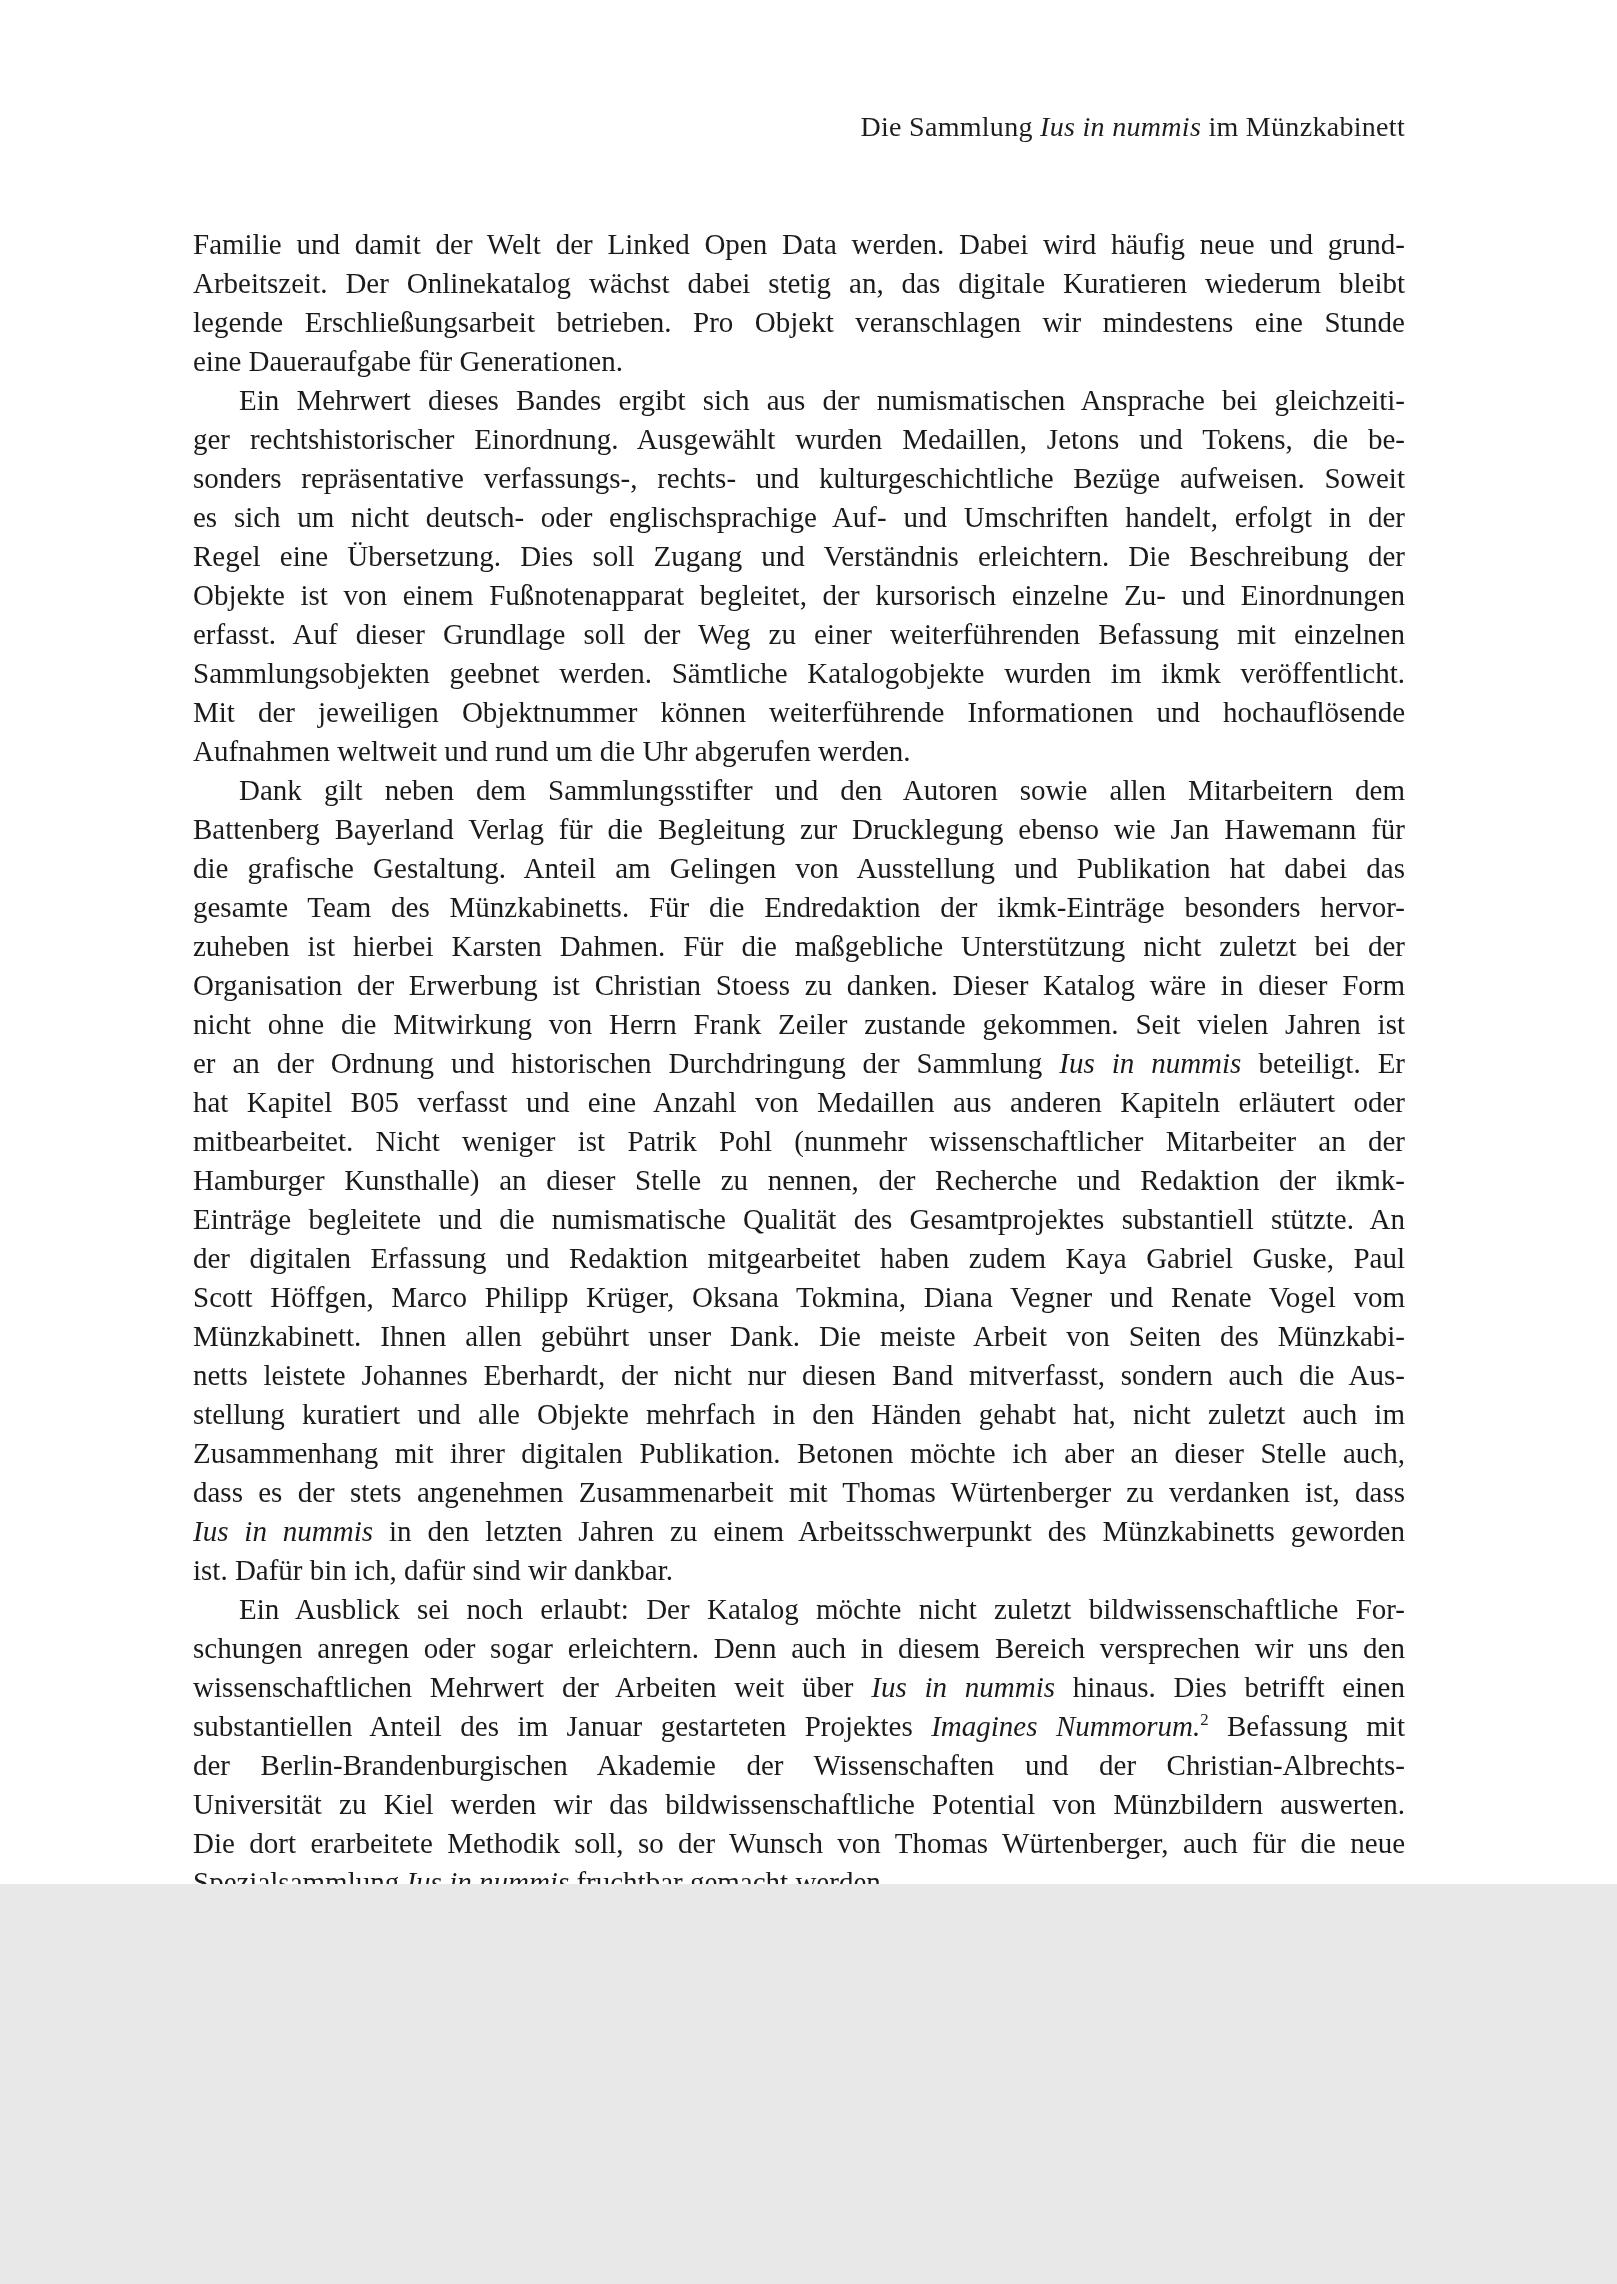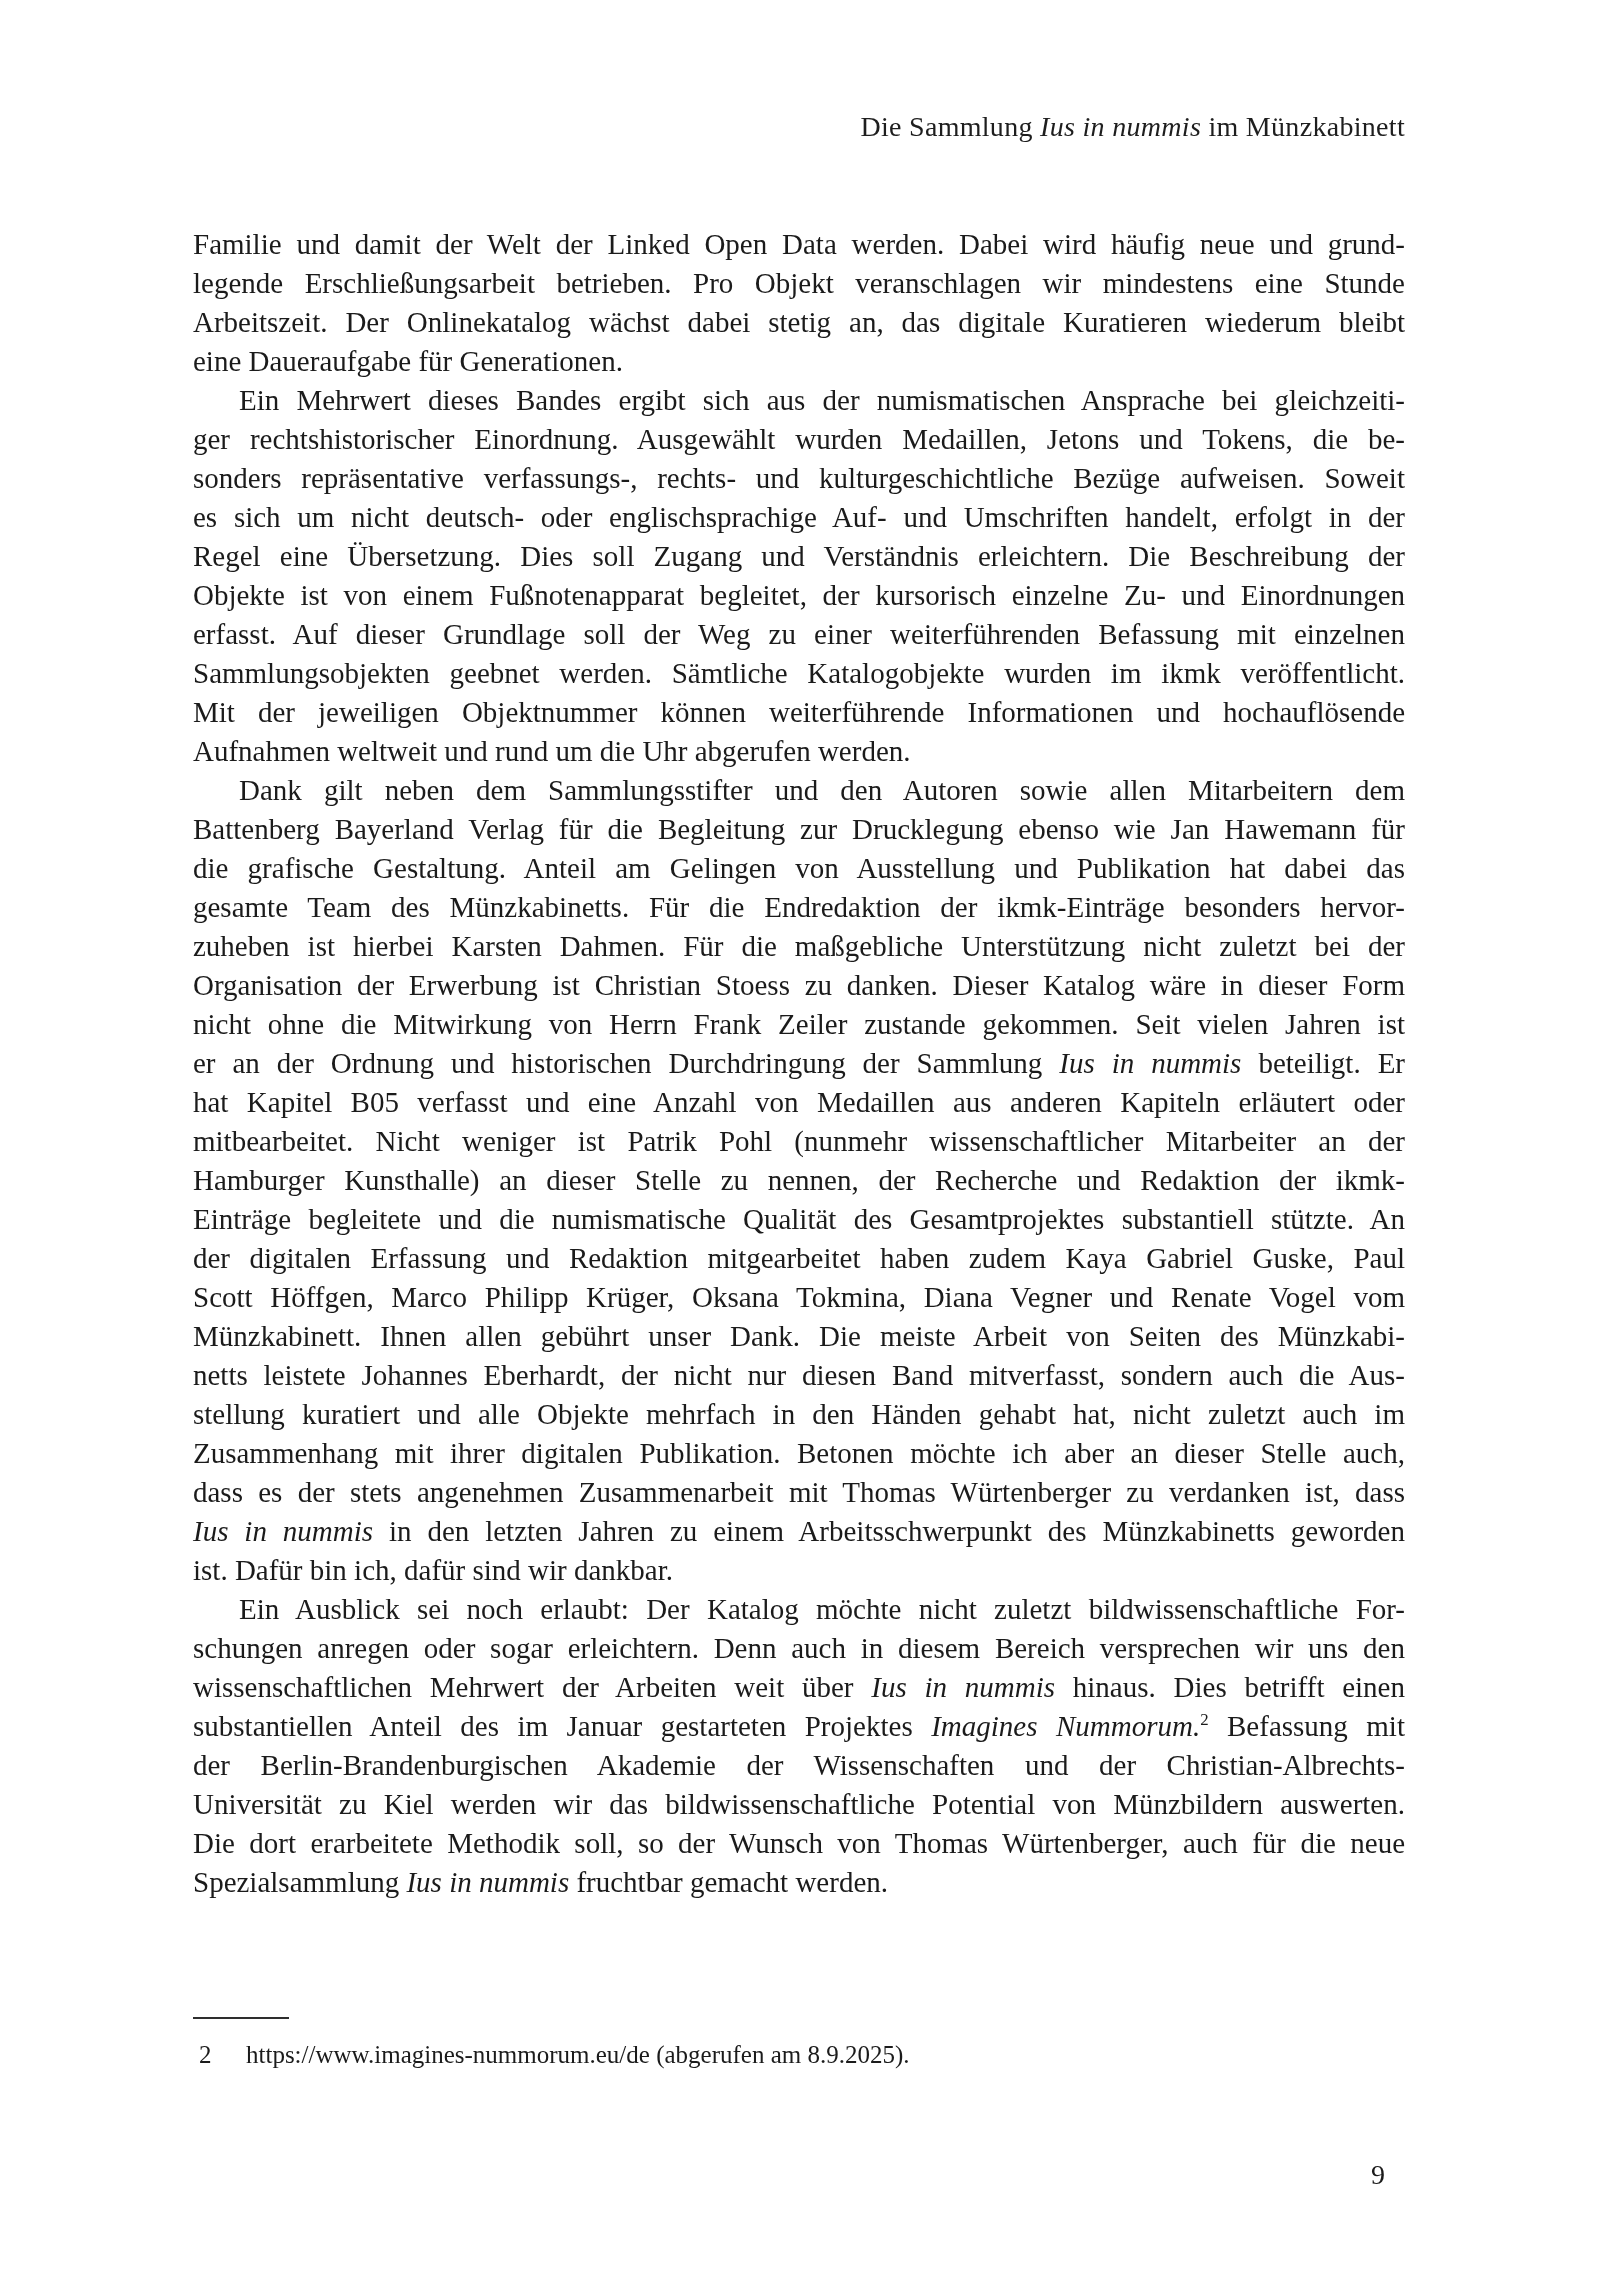--- a/index.html
+++ b/index.html
@@ -3,21 +3,21 @@
 <meta charset="utf-8">
 <style>
   html, body {
     margin: 0;
     padding: 0;
     background: #e8e8e8;
   }
   .page {
     position: relative;
     width: 1618px;
-    height: 2284px;
+    height: 1884px;
     background: #ffffff;
     color: #1e1e1e;
     font-family: "Liberation Serif", serif;
     overflow: hidden;
   }
   .running-header {
     position: absolute;
     top: 107px;
     left: 193px;
     width: 1212px;
@@ -90,22 +90,22 @@
 <body>
 
 <div class="page">
 
   <div class="running-header">
     <span>Die Sammlung </span><span class="it">Ius in nummis</span><span> im Münzkabinett</span>
   </div>
 
   <div class="article">
       <div class="line"><span>Familie und damit der Welt der Linked Open Data werden. Dabei wird häufig neue und grund-</span></div>
+      <div class="line"><span>Arbeitszeit. Der Onlinekatalog wächst dabei stetig an, das digitale Kuratieren wiederum bleibt</span></div>
       <div class="line"><span>legende Erschließungsarbeit betrieben. Pro Objekt veranschlagen wir mindestens eine Stunde</span></div>
-      <div class="line"><span>Arbeitszeit. Der Onlinekatalog wächst dabei stetig an, das digitale Kuratieren wiederum bleibt</span></div>
       <div class="line para-end"><span>eine Daueraufgabe für Generationen.</span></div>
       <div class="line indent"><span>Ein Mehrwert dieses Bandes ergibt sich aus der numismatischen Ansprache bei gleichzeiti-</span></div>
       <div class="line"><span>ger rechtshistorischer Einordnung. Ausgewählt wurden Medaillen, Jetons und Tokens, die be-</span></div>
       <div class="line"><span>sonders repräsentative verfassungs-, rechts- und kulturgeschichtliche Bezüge aufweisen. Soweit</span></div>
       <div class="line"><span>es sich um nicht deutsch- oder englischsprachige Auf- und Umschriften handelt, erfolgt in der</span></div>
       <div class="line"><span>Regel eine Übersetzung. Dies soll Zugang und Verständnis erleichtern. Die Beschreibung der</span></div>
       <div class="line"><span>Objekte ist von einem Fußnotenapparat begleitet, der kursorisch einzelne Zu- und Einordnungen</span></div>
       <div class="line"><span>erfasst. Auf dieser Grundlage soll der Weg zu einer weiterführenden Befassung mit einzelnen</span></div>
       <div class="line"><span>Sammlungsobjekten geebnet werden. Sämtliche Katalogobjekte wurden im ikmk veröffentlicht.</span></div>
       <div class="line"><span>Mit der jeweiligen Objektnummer können weiterführende Informationen und hochauflösende</span></div>

